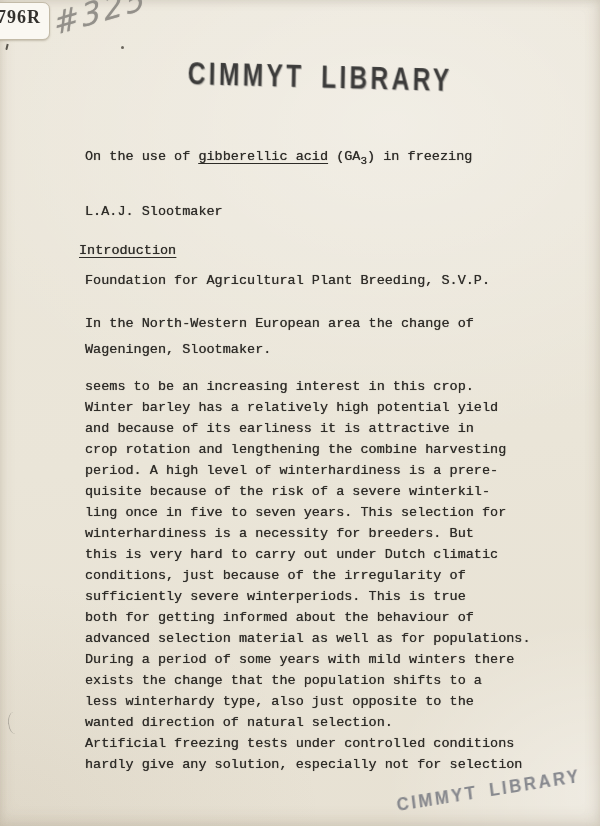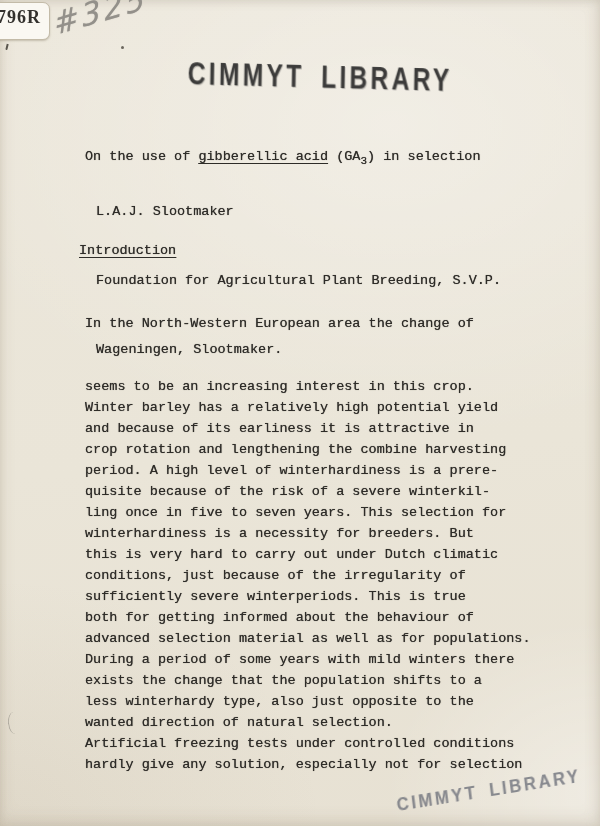--- a/index.html
+++ b/index.html
@@ -123,21 +123,21 @@
     text-align: right;
   }
   sub.sub3 {
     font-size: 11px;
     vertical-align: -4px;
     line-height: 0;
   }
 
   .author-block {
     position: absolute;
-    left: 96px;
+    left: 85px;
     top: 154px;
     line-height: 23px;
   }
 
   .section-heading {
     position: absolute;
     left: 79px;
     top: 243px;
     text-decoration: underline;
     text-underline-offset: 3px;
@@ -201,21 +201,21 @@
 
   <div class="speck-comma"></div>
   <div class="speck-dot"></div>
   <div class="pencil-curve"></div>
 
   <div class="handwritten">#325</div>
 
   <div class="stamp-top">CIMMYT LIBRARY</div>
 
   <div class="title-block tw">
-    <div class="body-line"><span>On the use of </span><span class="u">gibberellic acid</span><span> (GA</span><sub class="sub3">3</sub><span>) in selection</span></div>
+    <div class="body-line"><span>On the use of </span><span class="u">gibberellic acid</span><span> (GA</span><sub class="sub3">3</sub><span>) in freezing</span></div>
   </div>
 
   <div class="author-block tw">
     <div class="body-line">L.A.J. Slootmaker</div>
     <div class="body-line">Foundation for Agricultural Plant Breeding, S.V.P.</div>
     <div class="body-line">Wageningen, Slootmaker.</div>
   </div>
 
   <div class="section-heading tw">Introduction</div>
 

